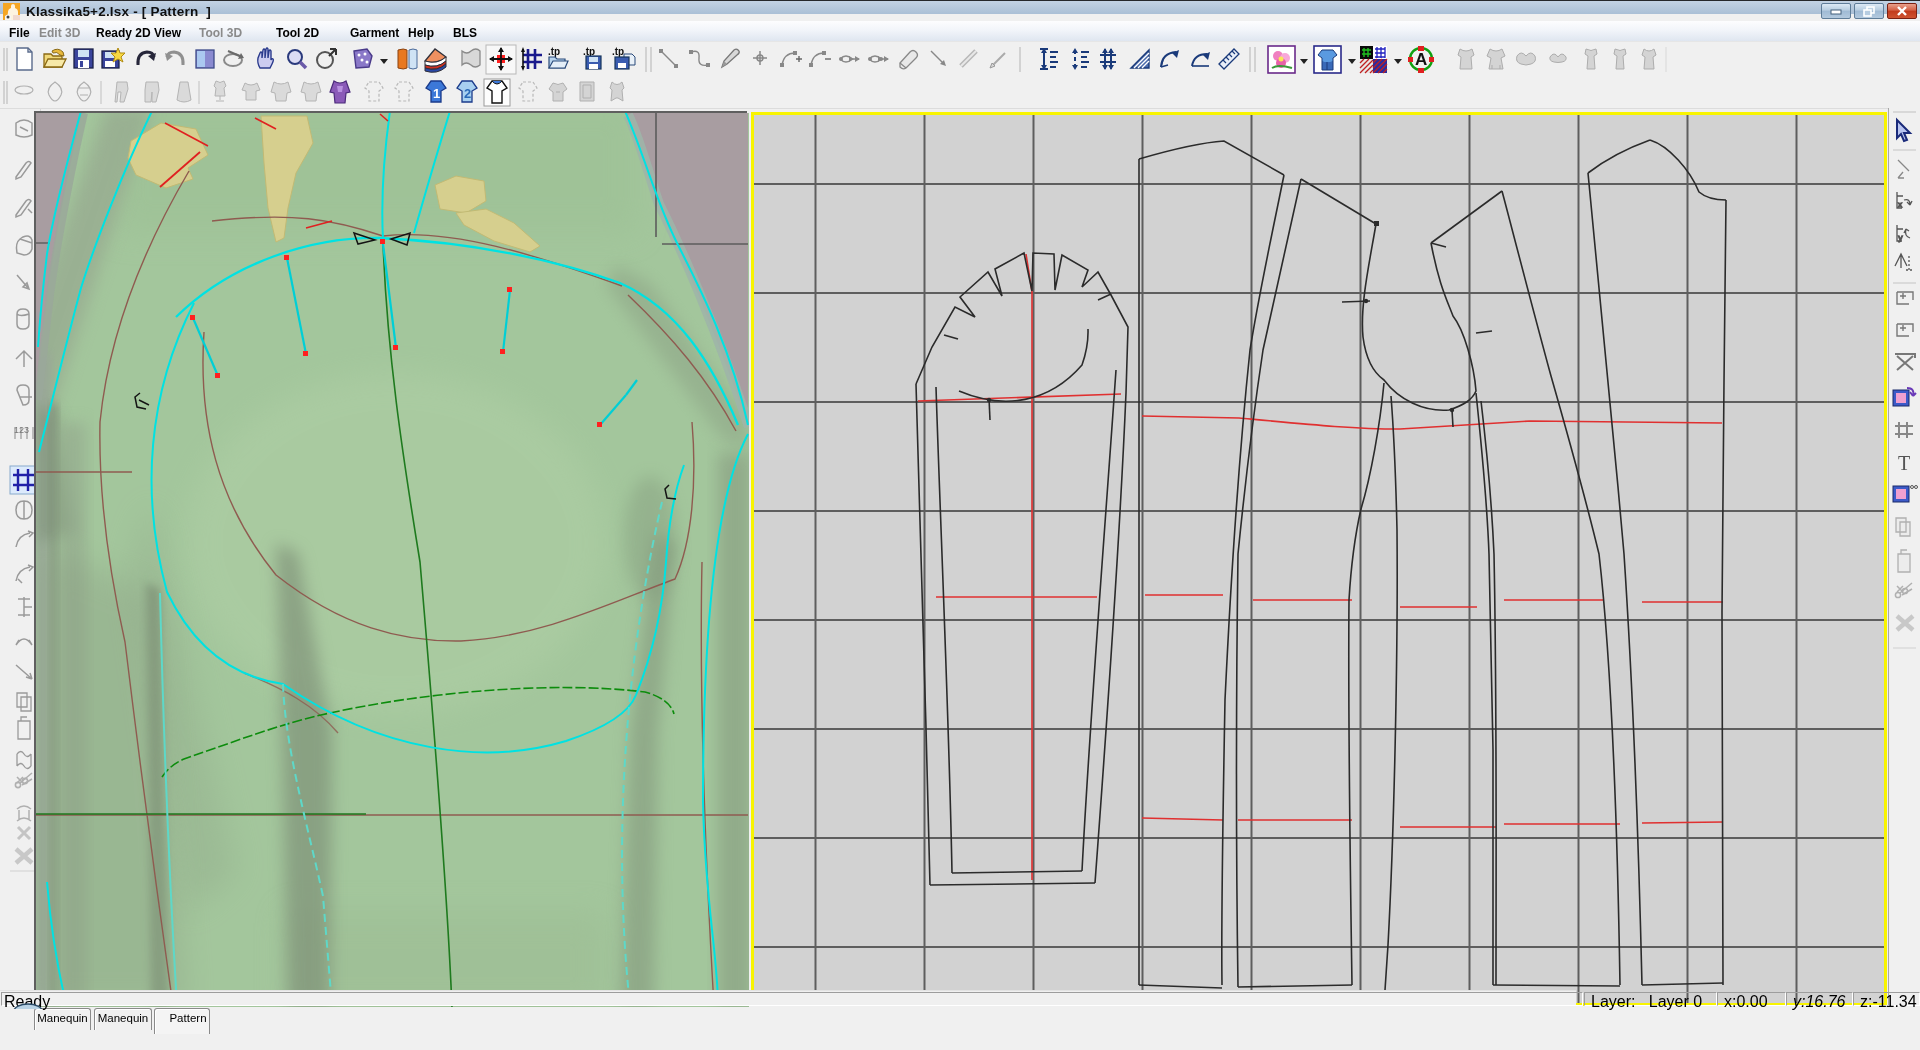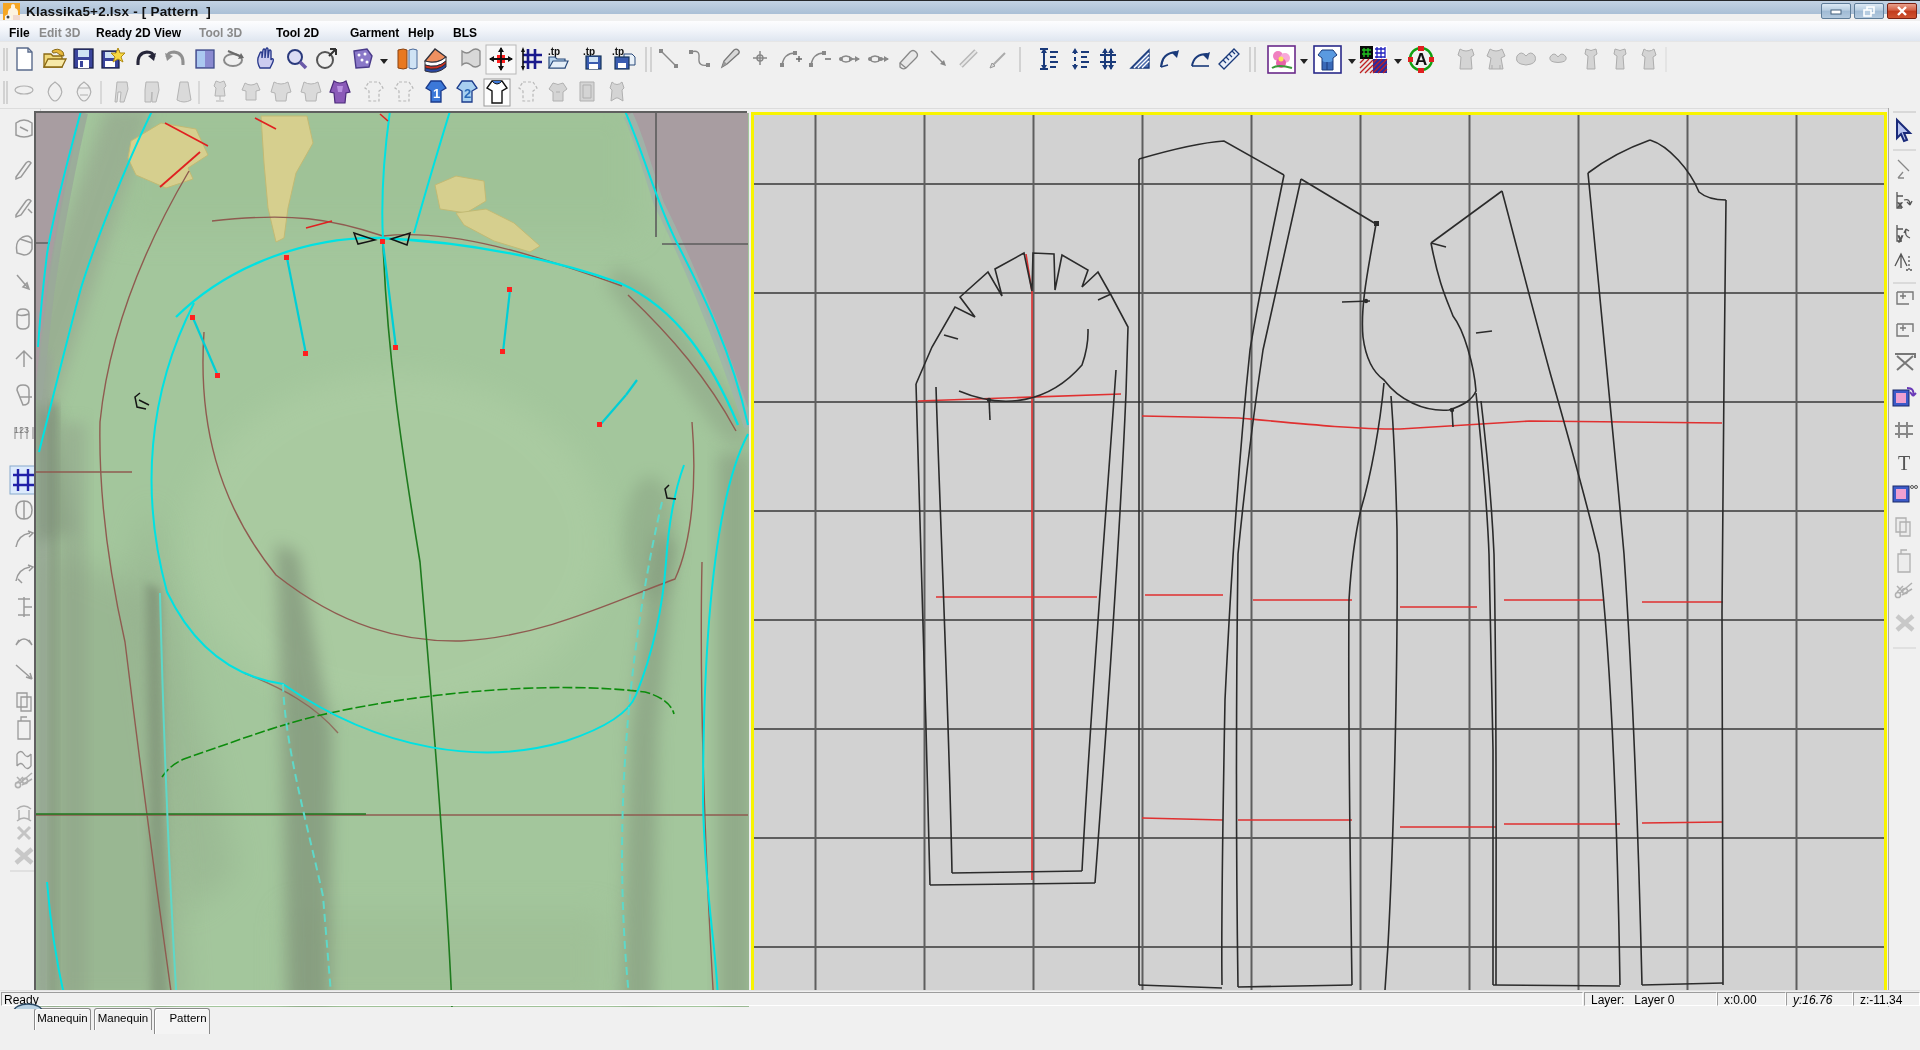--- a/index.html
+++ b/index.html
@@ -25,21 +25,21 @@
 #leftbar { position:absolute; left:0; top:109px; width:33px; height:898px; background:#f0f0f0; border-right:1px solid #d8d8d8;margin-left:8px;}
 #rightbar { position:absolute; left:1888px; top:108px; width:32px; height:899px; background:#f0f0f0; border-left:1px solid #a8a8a8;}
 
 #v3d { position:absolute; left:34px; top:111px; width:713px; height:895px; background:#a89da1; border-top:2px solid #5f5f5f; border-left:2px solid #5f5f5f; }
 #v2dframe { position:absolute; left:751px; top:112px; width:1136px; height:894px; border:3px solid #f8f400; background:#d2d2d2; }
 
 #tabsrow { position:absolute; left:0; top:1007px; width:1920px; height:27px; background:#f0f0f0; }
 .tab { position:absolute; top:1px; height:22px; background:#f0f0f0; border:1px solid #8a8a8a; border-bottom:none; border-radius:3px 3px 0 0; font-size:11.5px; color:#000; text-align:center; padding-top:3px; box-shadow: inset 1px 1px 0 #fff; }
 #tabPattern { background:#f4f4f4; height:26px; z-index:2; }
 
-#status { position:absolute; left:0; top:990px; width:1920px; height:16px; background:#f0f0f0; border-top:1px solid #e3e3e3; font-size:12px; color:#000; }
+#status { position:absolute; left:0; top:990px; width:1576px; height:16px; background:#f0f0f0; border-top:1px solid #e3e3e3; font-size:16px; color:#000; }
 .scell { position:absolute; top:1px; height:14px; border:1px solid; border-color:#9d9d9d #ffffff #ffffff #9d9d9d; padding:0px 6px; }
 </style>
 </head>
 <body>
 <div id="win">
   <div id="titlebar">
     <svg id="titleicon" viewBox="0 0 17 17">
         <rect width="17" height="17" fill="#f5a623"></rect>
         <path d="M4 17 L5 9 Q5 6 8 5 L8 3 Q8 1 10 1 Q12 1 12 3 L12 5 Q15 6 15 9 L15 17 Z" fill="#fdf3e0"></path>
         <path d="M2 13 Q5 10 8 13 L8 17 L2 17 Z" fill="#f7f7f4"></path>

